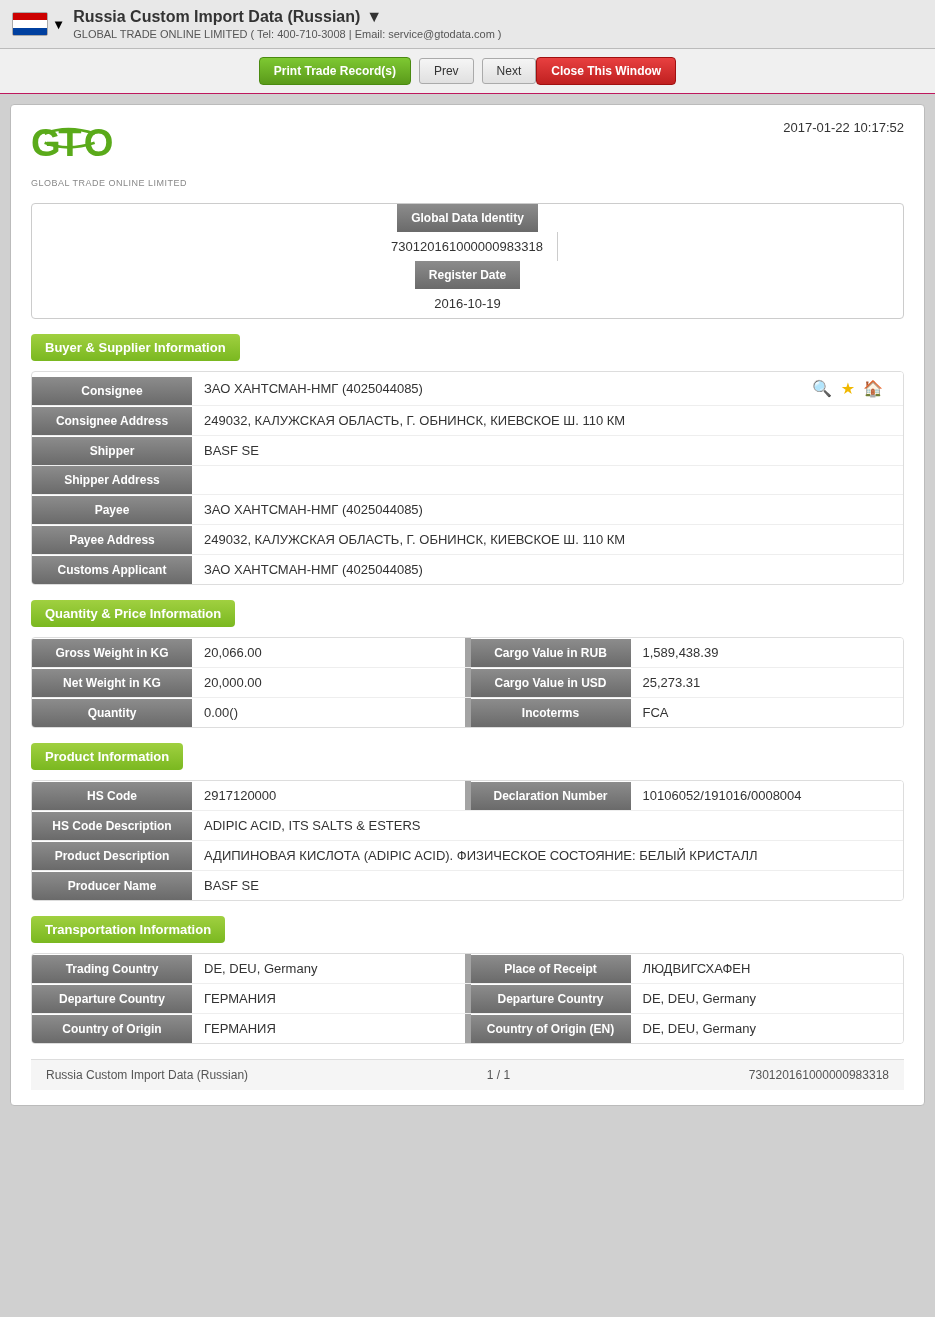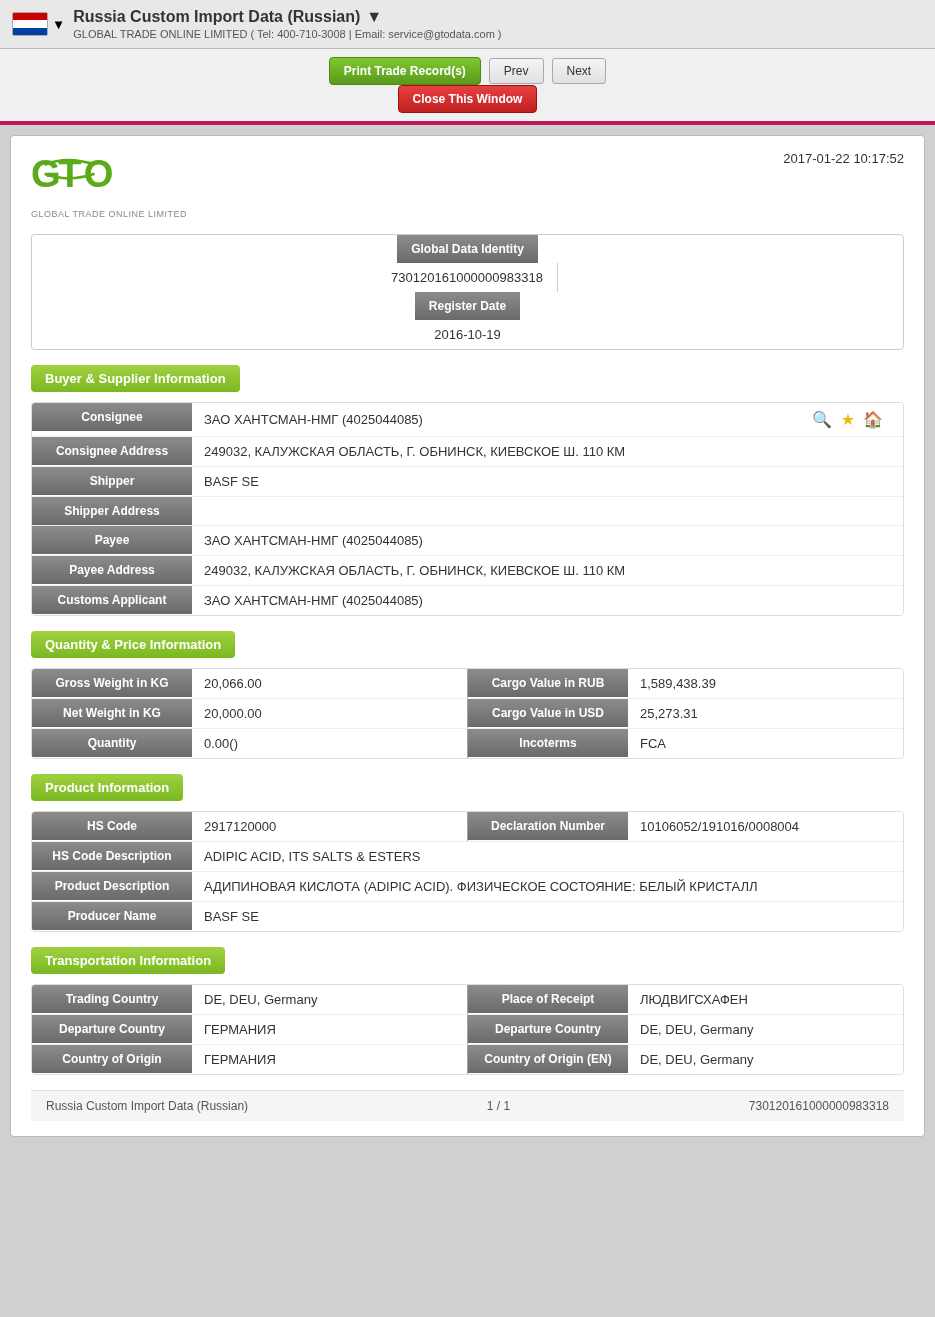--- a/index.html
+++ b/index.html
@@ -51,23 +51,22 @@
     .app-subtitle {
       font-size: 11px;
       color: #555;
       margin-top: 2px;
     }
     .toolbar {
       background: #f0f0f0;
       padding: 8px 12px;
       display: flex;
       align-items: center;
-      justify-content: flex-start;
-      border-bottom: 4px solid #be185d;
-      flex-direction: column;
+      justify-content: center;
+      border-bottom: 1px solid #be185d;
     }
     .toolbar-left { display: flex; align-items: center; gap: 8px; }
     .btn-green {
       background: linear-gradient(to bottom, #7ec832, #5a9a1a);
       color: white;
       border: 1px solid #4a8a10;
       border-radius: 4px;
       padding: 6px 14px;
       cursor: pointer;
       font-size: 12px;
@@ -169,21 +168,21 @@
       display: inline-block;
       margin-bottom: 10px;
     }
     .section-body {
       border: 1px solid #ddd;
       border-radius: 4px;
       overflow: hidden;
     }
     .field-row {
       display: flex;
-      align-items: flex-start;
+      align-items: flex-end;
       border-bottom: 1px solid #eee;
     }
     .field-row:last-child {
       border-bottom: none;
     }
     .field-label {
       background: linear-gradient(to bottom, #8c8c8c, #6a6a6a);
       color: white;
       padding: 7px 10px;
       font-size: 12px;
@@ -195,21 +194,21 @@
       align-items: center;
       justify-content: center;
     }
     .field-value {
       padding: 7px 12px;
       background: white;
       flex: 1;
       font-size: 13px;
       display: flex;
       align-items: center;
-      border-right: 1px solid #a3a3a3;
+      border-right: 6px solid #a3a3a3;
     }
     .field-value.no-border { border-right: none; }
     .consignee-icons {
       display: flex;
       gap: 8px;
       align-items: center;
       margin-left: auto;
       padding-right: 8px;
     }
     .icon-search { color: #888; font-size: 16px; cursor: pointer; }

